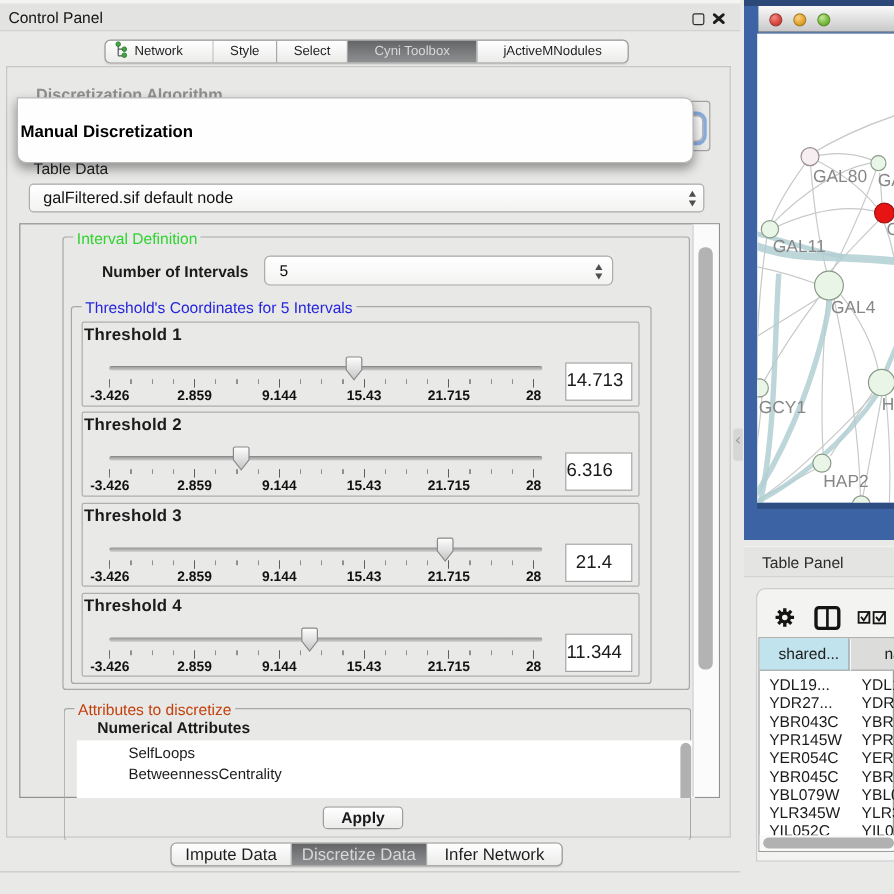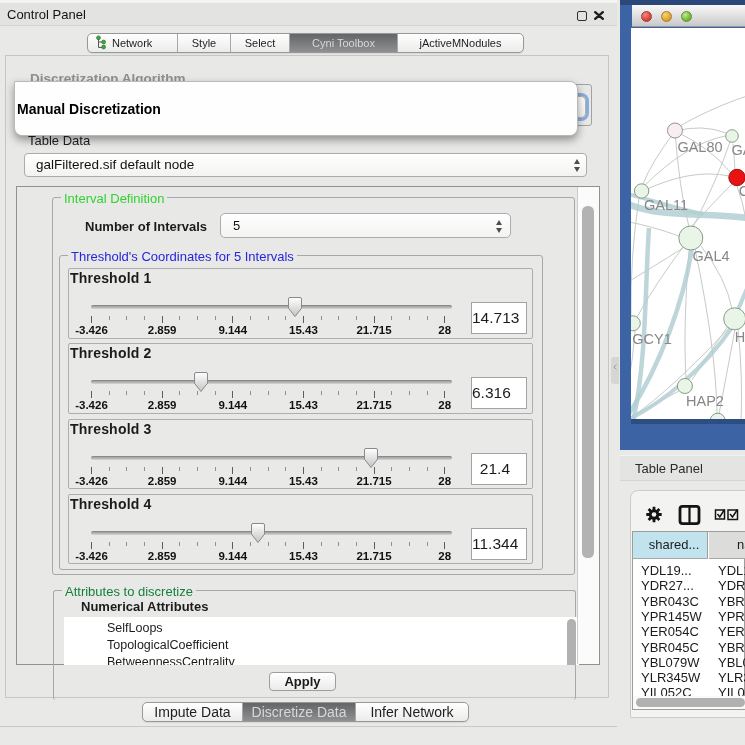--- a/index.html
+++ b/index.html
@@ -60,21 +60,21 @@
 
 .group { position:absolute; border:1px solid #a8a8a8; border-radius:3px; }
 .gtitle { position:absolute; top:-7px; left:8px; background:#e8e8e7; padding:0 3px; font-size:13px; }
 #igroup { left:52px; top:197px; width:523px; height:378px; }
 #igroup>.gtitle { color:#30d330; }
 #noilab { left:85px; top:219px; font-size:13px; font-weight:bold; }
 #noicombo { left:220px; top:213px; width:291px; height:25px; line-height:23px; padding-left:12px; border-radius:5px; }
 #tgroup { left:59px; top:255px; width:484px; height:315px; }
 #tgroup>.gtitle { color:#2626dd; }
 #agroup { left:53px; top:590px; width:523px; height:110px; border-bottom:none; }
-#agroup>.gtitle { color:#15803d; }
+#agroup>.gtitle { color:#c2410c; }
 #nalab { left:57px; top:599px; font-size:13px; font-weight:bold;padding-left:24px; }
 #alist { left:64px; top:617px; width:515px; height:48px; background:#ffffff; overflow:hidden; font-size:12.5px; padding-top:2.5px; }
 #alist div { height:17px; line-height:17px; padding-left:20px;margin-left:23px; }
 #alist .th { position:absolute; right:3px; top:2px; width:9px; height:60px; background:#b1b1b1; border-radius:4.5px; }
 
 
 .tbox { position:absolute; left:68px; width:465px; height:70.5px; border:1px solid #aeaeae; border-radius:2px; background:#e9e9e8; }
 .tlab { position:absolute; left:1px; top:1px; font-size:14px; font-weight:bold; letter-spacing:0.2px; }
 .track { position:absolute; left:21.5px; top:36px; width:361px; height:4px; background:linear-gradient(#9d9d9d,#d6d6d6); border-radius:2px; border-top:1px solid #8a8a8a; }
 .thumb { position:absolute; top:27px; }
@@ -228,21 +228,20 @@
     <span class="tick-lab" style="left:305.06px">21.715</span>
     <span class="tick-lab" style="left:375.7px">28</span>
     <div class="vbox">11.344</div>
   </div>
 <div id="agroup" class="group">
     <span class="gtitle">Attributes to discretize</span>
   </div>
 <div id="nalab" class="ab">Numerical Attributes</div>
 <div id="alist" class="ab">
     <div>SelfLoops</div>
-    <div>TopologicalCoefficient</div>
     <div>BetweennessCentrality</div>
     <span class="th"></span>
   </div>
 <div id="vsb" class="ab">
     <span class="th"></span>
   </div>
 
 <div id="apply" class="ab">Apply</div>
 <div id="bottabs" class="seg">
     <span class="s1">Impute Data</span>

